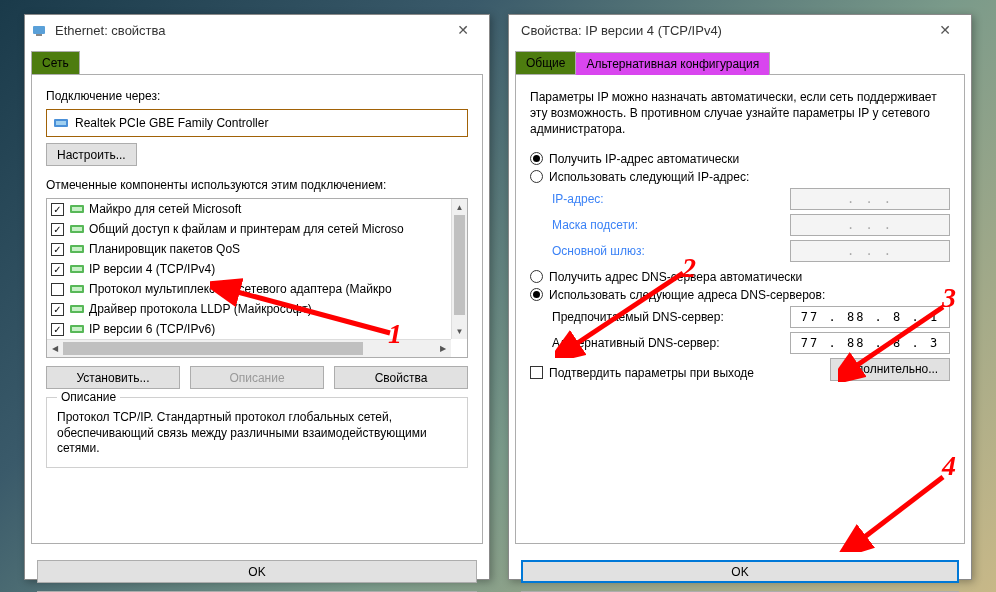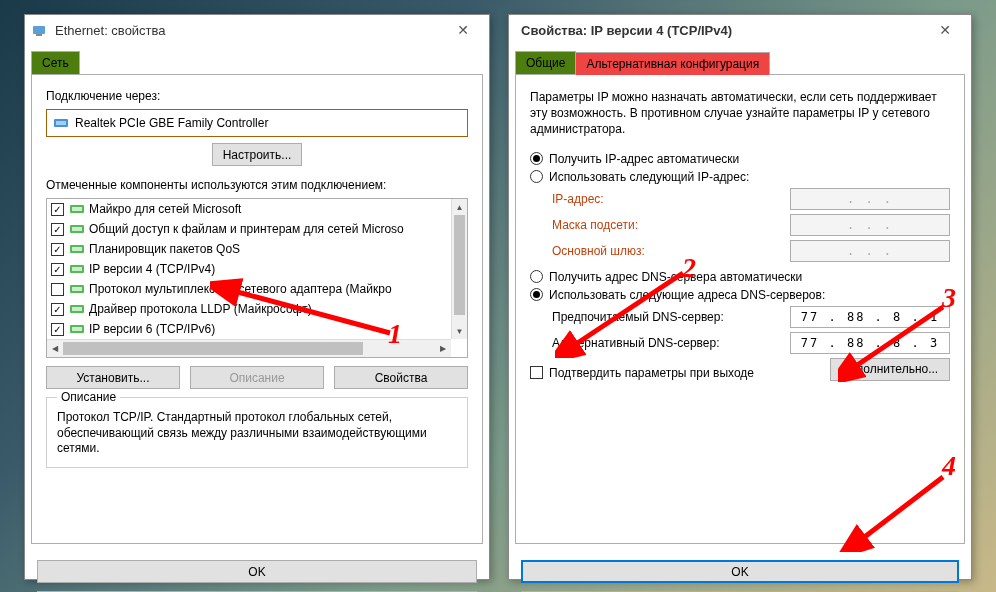--- a/index.html
+++ b/index.html
@@ -6,27 +6,27 @@
 body { width: 996px; height: 592px; position: relative; background: linear-gradient(135deg, #1a3a4a 0%, #3a5a6a 30%, #7a9a8a 60%, #c8b888 100%); overflow: hidden; }
 .dialog { position: absolute; background: #fff; border: 1px solid #888; box-shadow: 2px 2px 8px rgba(0,0,0,0.3); }
 .dlg-left { left: 24px; top: 14px; width: 466px; height: 566px; }
 .dlg-right { left: 508px; top: 14px; width: 464px; height: 566px; }
 .titlebar { height: 30px; display: flex; align-items: center; padding: 0 6px; }
 .title-icon { width: 16px; height: 16px; margin-right: 8px; }
 .title-text { flex: 1; color: #333; font-size: 13px; }
 .close-btn { width: 40px; height: 26px; display: flex; align-items: center; justify-content: center; cursor: pointer; font-size: 14px; color: #555; }
 .tabstrip { display: flex; padding: 6px 6px 0 6px; }
 .tab { padding: 4px 10px; border: 1px solid #adadad; border-bottom: none; background: #4d7c0f; cursor: pointer; margin-right: -1px; position: relative; }
-.tab.inactive { background: #ef4444; top: 1px; }
+.tab.inactive { background: #d946ef; top: 1px; }
 .tab-content { border: 1px solid #adadad; margin: 0 6px 6px 6px; padding: 14px; background: #fff; }
 .label { margin-bottom: 6px; display: block; }
 .adapter-box { border: 1px solid #a16207; background: #fff; padding: 4px 6px; display: flex; align-items: center; height: 28px; margin-bottom: 6px; }
 .adapter-icon { width: 16px; height: 16px; margin-right: 6px; }
 .btn { min-width: 88px; height: 23px; border: 1px solid #adadad; background: #e1e1e1; cursor: pointer; padding: 0 10px; }
-.btn-row { display: flex; justify-content: center; margin-top: 4px; margin-bottom: 12px; }
+.btn-row { display: flex; justify-content: flex-start; margin-top: 4px; margin-bottom: 12px; }
 .btn-row-center { display: flex; gap: 10px; margin: 8px 0; }
 .btn-row-center .btn { flex: 1; }
 .btn.disabled { color: #999; }
 .listbox { border: 1px solid #adadad; height: 160px; position: relative; background: #fff; }
 .listbox-inner { overflow: hidden; height: 140px; }
 .list-item { display: flex; align-items: center; padding: 1px 4px; height: 20px; }
 .list-item .chk { width: 13px; height: 13px; border: 1px solid #333; margin-right: 5px; display: flex; align-items: center; justify-content: center; font-size: 10px; color: #000; }
 .list-item .comp-icon { width: 16px; height: 16px; margin-right: 4px; }
 .list-scrollbar { position: absolute; right: 0; top: 0; bottom: 18px; width: 16px; background: #f0f0f0; border-left: 1px solid #ddd; }
 .scroll-thumb-v { position: absolute; left: 2px; right: 2px; top: 16px; height: 100px; background: #c0c0c0; }
@@ -38,21 +38,21 @@
 .fieldset-title { position: relative; top: -16px; background: #fff; display: inline-block; padding: 0 4px; color: #000; }
 .desc-text { margin-top: -10px; line-height: 1.3; }
 .dlg-btns { display: flex; justify-content: flex-end; gap: 8px; padding: 10px 12px; flex-direction: column; }
 .dlg-btns .btn { min-width: 80px; }
 .info-text { line-height: 1.35; margin-bottom: 14px; }
 .radio-row { display: flex; align-items: center; margin: 4px 0; }
 .radio { width: 13px; height: 13px; border: 1px solid #333; border-radius: 50%; margin-right: 6px; display: flex; align-items: center; justify-content: center; }
 .radio.selected::after { content: ""; width: 7px; height: 7px; background: #000; border-radius: 50%; }
 .ip-grid { margin: 4px 0 8px 22px; }
 .ip-row { display: flex; align-items: center; margin: 4px 0; }
-.ip-label { flex: 1; color: #c2410c; }
+.ip-label { flex: 1; color: #3b82f6; }
 .ip-label.active { color: #000; }
 .ip-field { width: 160px; height: 22px; border: 1px solid #adadad; background: #fff; display: flex; align-items: center; justify-content: center; letter-spacing: 2px; font-family: "Consolas", monospace; }
 .ip-field.disabled { background: #f4f4f4; color: #aaa; }
 .chk-row { display: flex; align-items: center; margin-top: 12px; }
 .chk-box { width: 13px; height: 13px; border: 1px solid #333; margin-right: 6px; }
 .advanced-row { display: flex; justify-content: flex-end; margin-top: -22px; margin-bottom: 8px; }
 .btn.primary { border: 2px solid #0078d7; }
 .red-arrow { position: absolute; pointer-events: none; }
 .red-num { position: absolute; color: #ff0000; font-size: 28px; font-weight: bold; font-style: italic; font-family: "Times New Roman", serif; pointer-events: none; }
 </style>
@@ -165,21 +165,21 @@
     </div>
   </div>
   <div class="dlg-btns">
     <button class="btn">OK</button>
     <button class="btn">Отмена</button>
   </div>
 </div>
 
 <div class="dialog dlg-right">
   <div class="titlebar">
-    <span class="title-text" style="padding-left:6px;font-weight:700;">Свойства: IP версии 4 (TCP/IPv4)</span>
+    <span class="title-text" style="padding-left:6px;font-weight:400;">Свойства: IP версии 4 (TCP/IPv4)</span>
     <div class="close-btn">✕</div>
   </div>
   <div class="tabstrip">
     <div class="tab">Общие</div>
     <div class="tab inactive">Альтернативная конфигурация</div>
   </div>
   <div class="tab-content" style="height:470px;">
     <div class="info-text">Параметры IP можно назначать автоматически, если сеть поддерживает эту возможность. В противном случае узнайте параметры IP у сетевого администратора.</div>
 
     <div class="radio-row">

